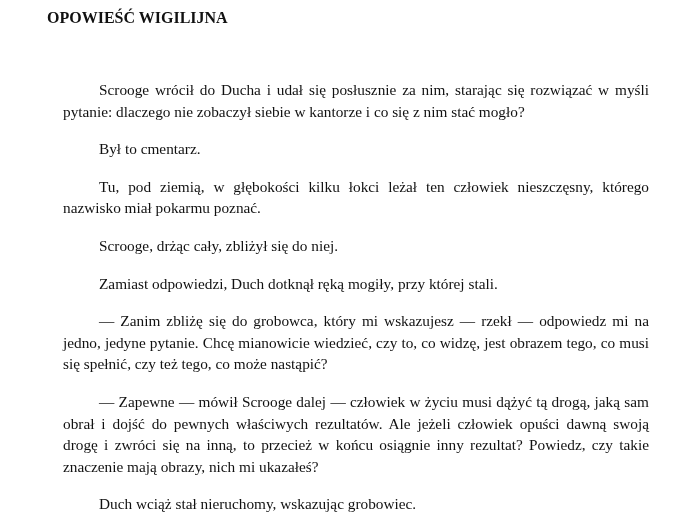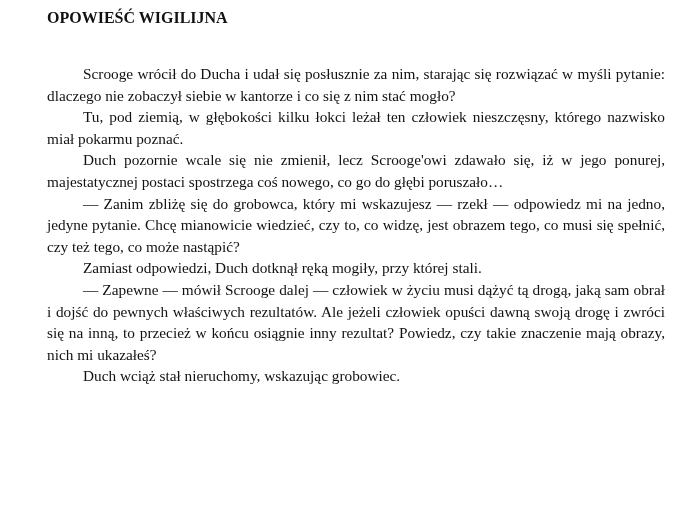--- a/index.html
+++ b/index.html
@@ -14,33 +14,34 @@
       font-weight: bold; font-size: 16px; line-height: 18px; white-space: nowrap;
     }
     .title {
       position: absolute; left: 47px; top: 8px;
       font-weight: bold; font-size: 16px; line-height: 20px; white-space: nowrap;
     }
     .body-text {
       position: absolute; left: 47px; top: 63px; width: 618px;
       font-size: 15.3px; line-height: 21.6px;
     }
-    .p { margin: 0; text-align: justify; text-indent: 36px; }
+    .p { margin: 16px; text-align: justify; text-indent: 36px; }
     .sup { font-size: 9px; vertical-align: 6px; line-height: 0; }
   </style>
 </head>
 <body>
 
 <div class="page">
   <div class="author">Charles Dickens</div>
   <div class="title">OPOWIEŚĆ WIGILIJNA</div>
 
   <div class="body-text">
     <p class="p">Scrooge wrócił do Ducha i udał się posłusznie za nim, starając się rozwiązać w myśli pytanie: dlaczego nie zobaczył siebie w kantorze i co się z nim stać mogło?</p>
+    <p class="p">Był to cmentarz.</p>
     <p class="p">Tu, pod ziemią, w głębokości kilku łokci leżał ten człowiek nieszczęsny, którego nazwisko miał pokarmu poznać.</p>
-    <p class="p">Duch pozornie wcale się nie zmienił, lecz Scrooge'owi zdawało się, iż w jego ponurej, majestatycznej postaci spostrzega coś nowego, co go do głębi poruszało…</p>
+    <p class="p">Scrooge, drżąc cały, zbliżył się do niej.</p>
+    <p class="p">Zamiast odpowiedzi, Duch dotknął ręką mogiły, przy której stali.</p>
     <p class="p">— Zanim zbliżę się do grobowca, który mi wskazujesz — rzekł — odpowiedz mi na jedno, jedyne pytanie. Chcę mianowicie wiedzieć, czy to, co widzę, jest obrazem tego, co musi się spełnić, czy też tego, co może nastąpić?</p>
-    <p class="p">Zamiast odpowiedzi, Duch dotknął ręką mogiły, przy której stali.</p>
     <p class="p">— Zapewne — mówił Scrooge dalej — człowiek w życiu musi dążyć tą drogą, jaką sam obrał i dojść do pewnych właściwych rezultatów. Ale jeżeli człowiek opuści dawną swoją drogę i zwróci się na inną, to przecież w końcu osiągnie inny rezultat? Powiedz, czy takie znaczenie mają obrazy, nich mi ukazałeś?</p>
     <p class="p">Duch wciąż stał nieruchomy, wskazując grobowiec.</p>
 
   </div>
 </div>
 
 </body></html>

